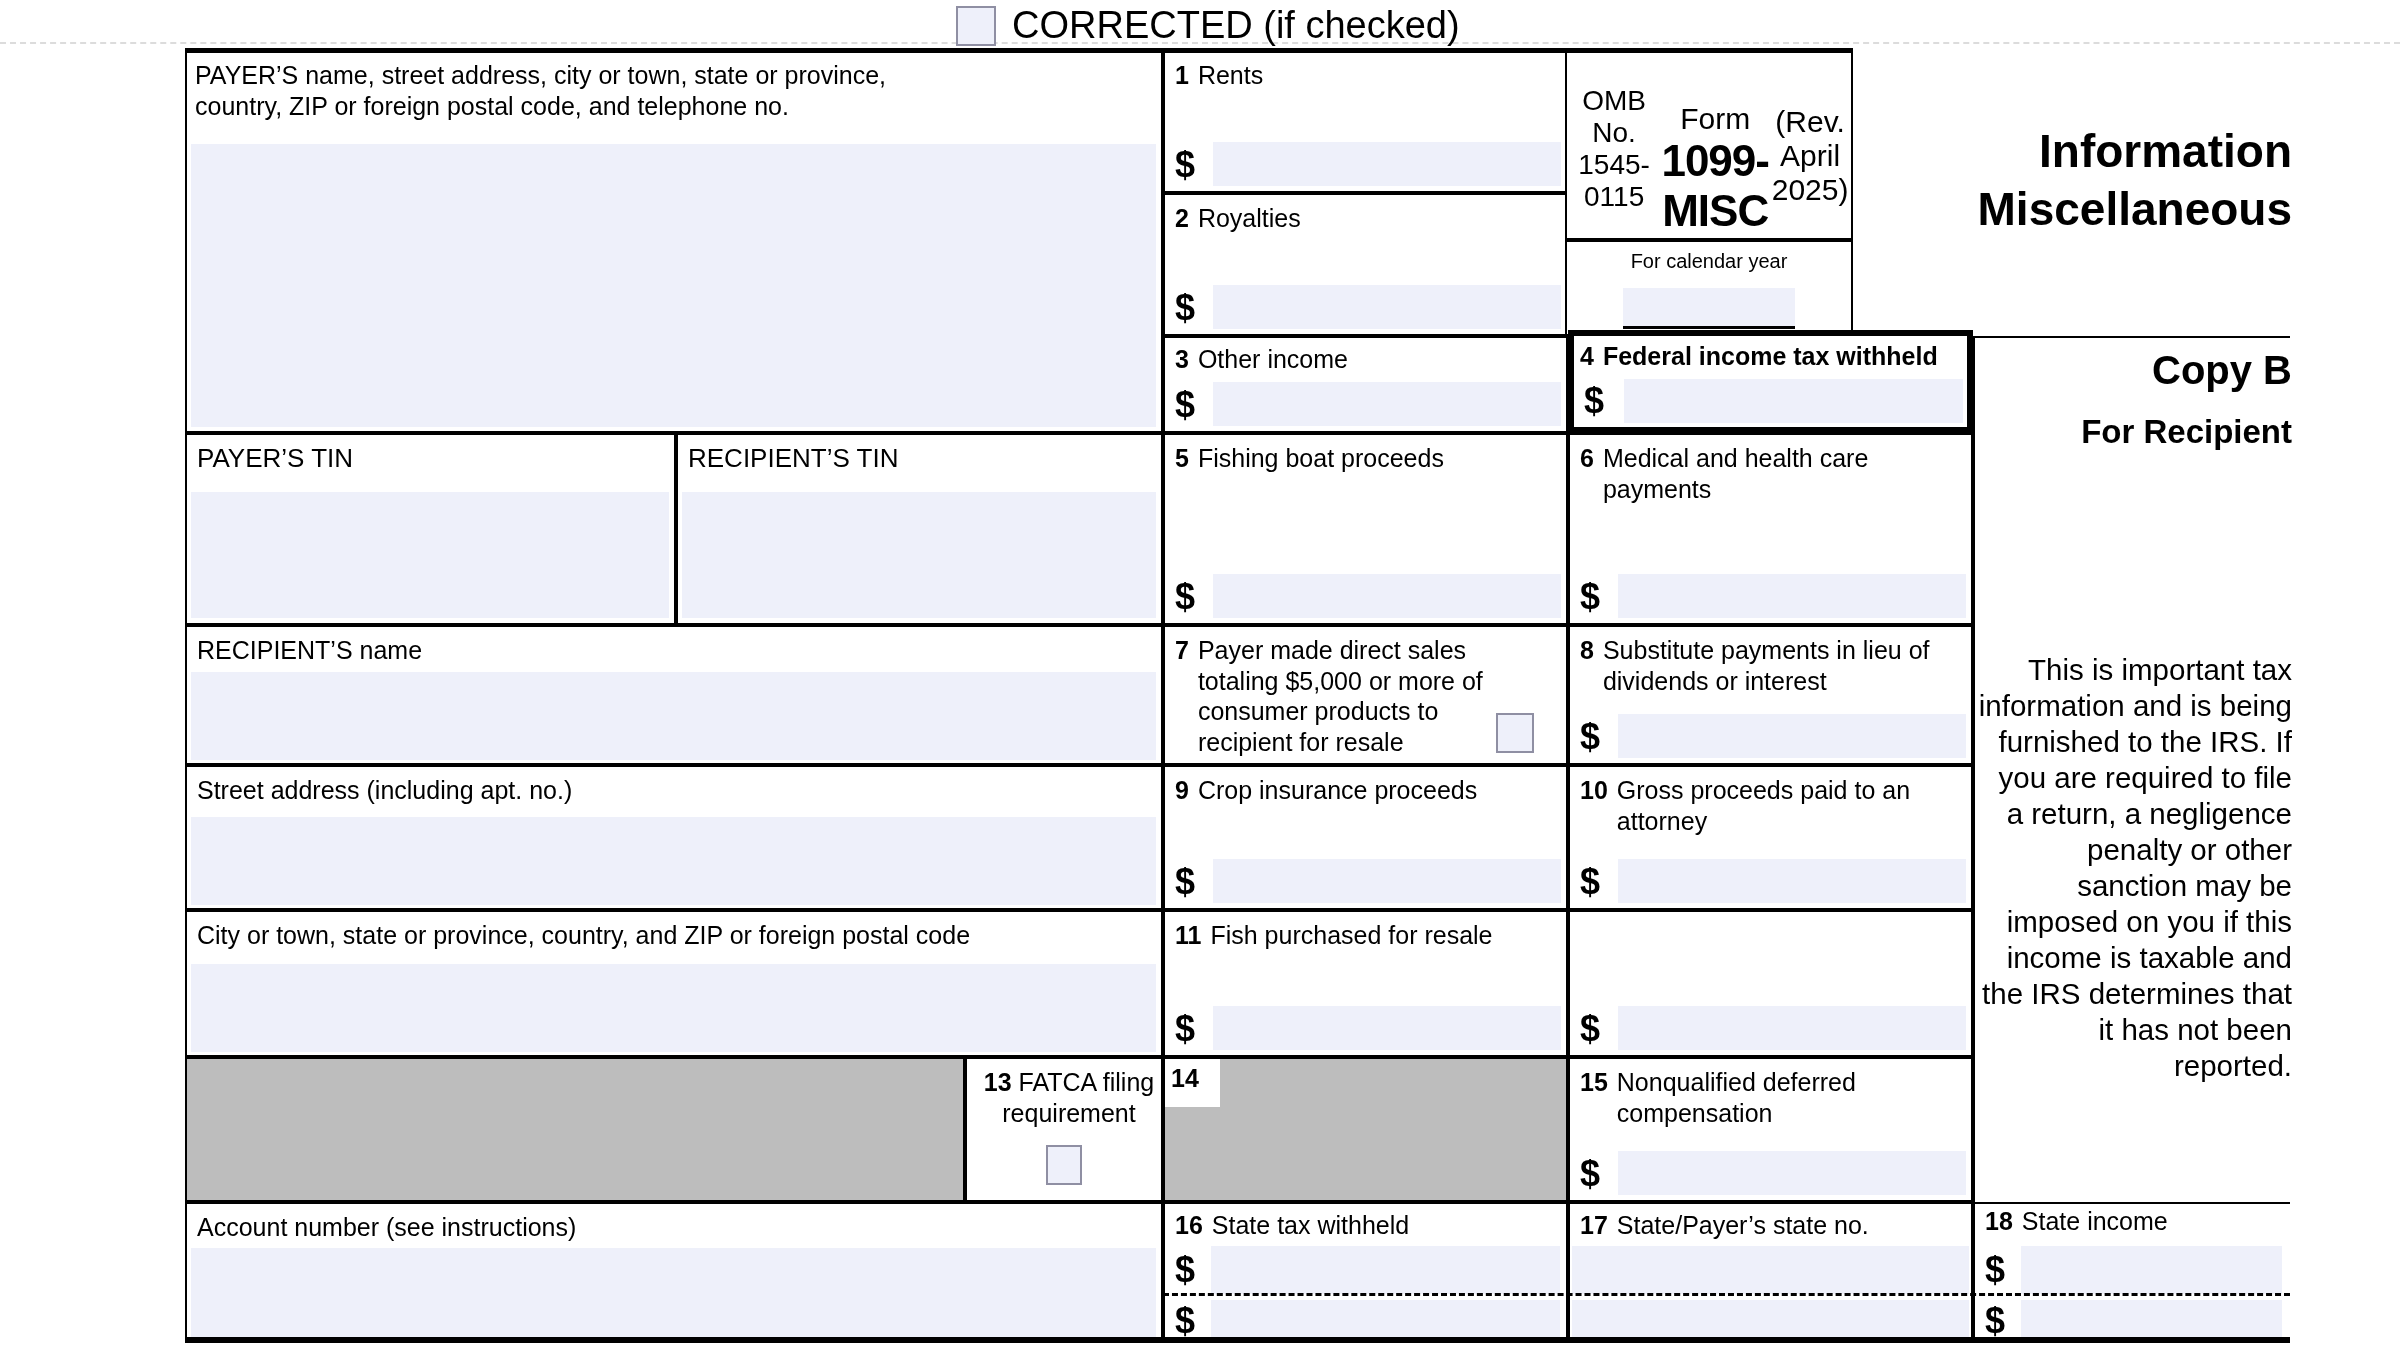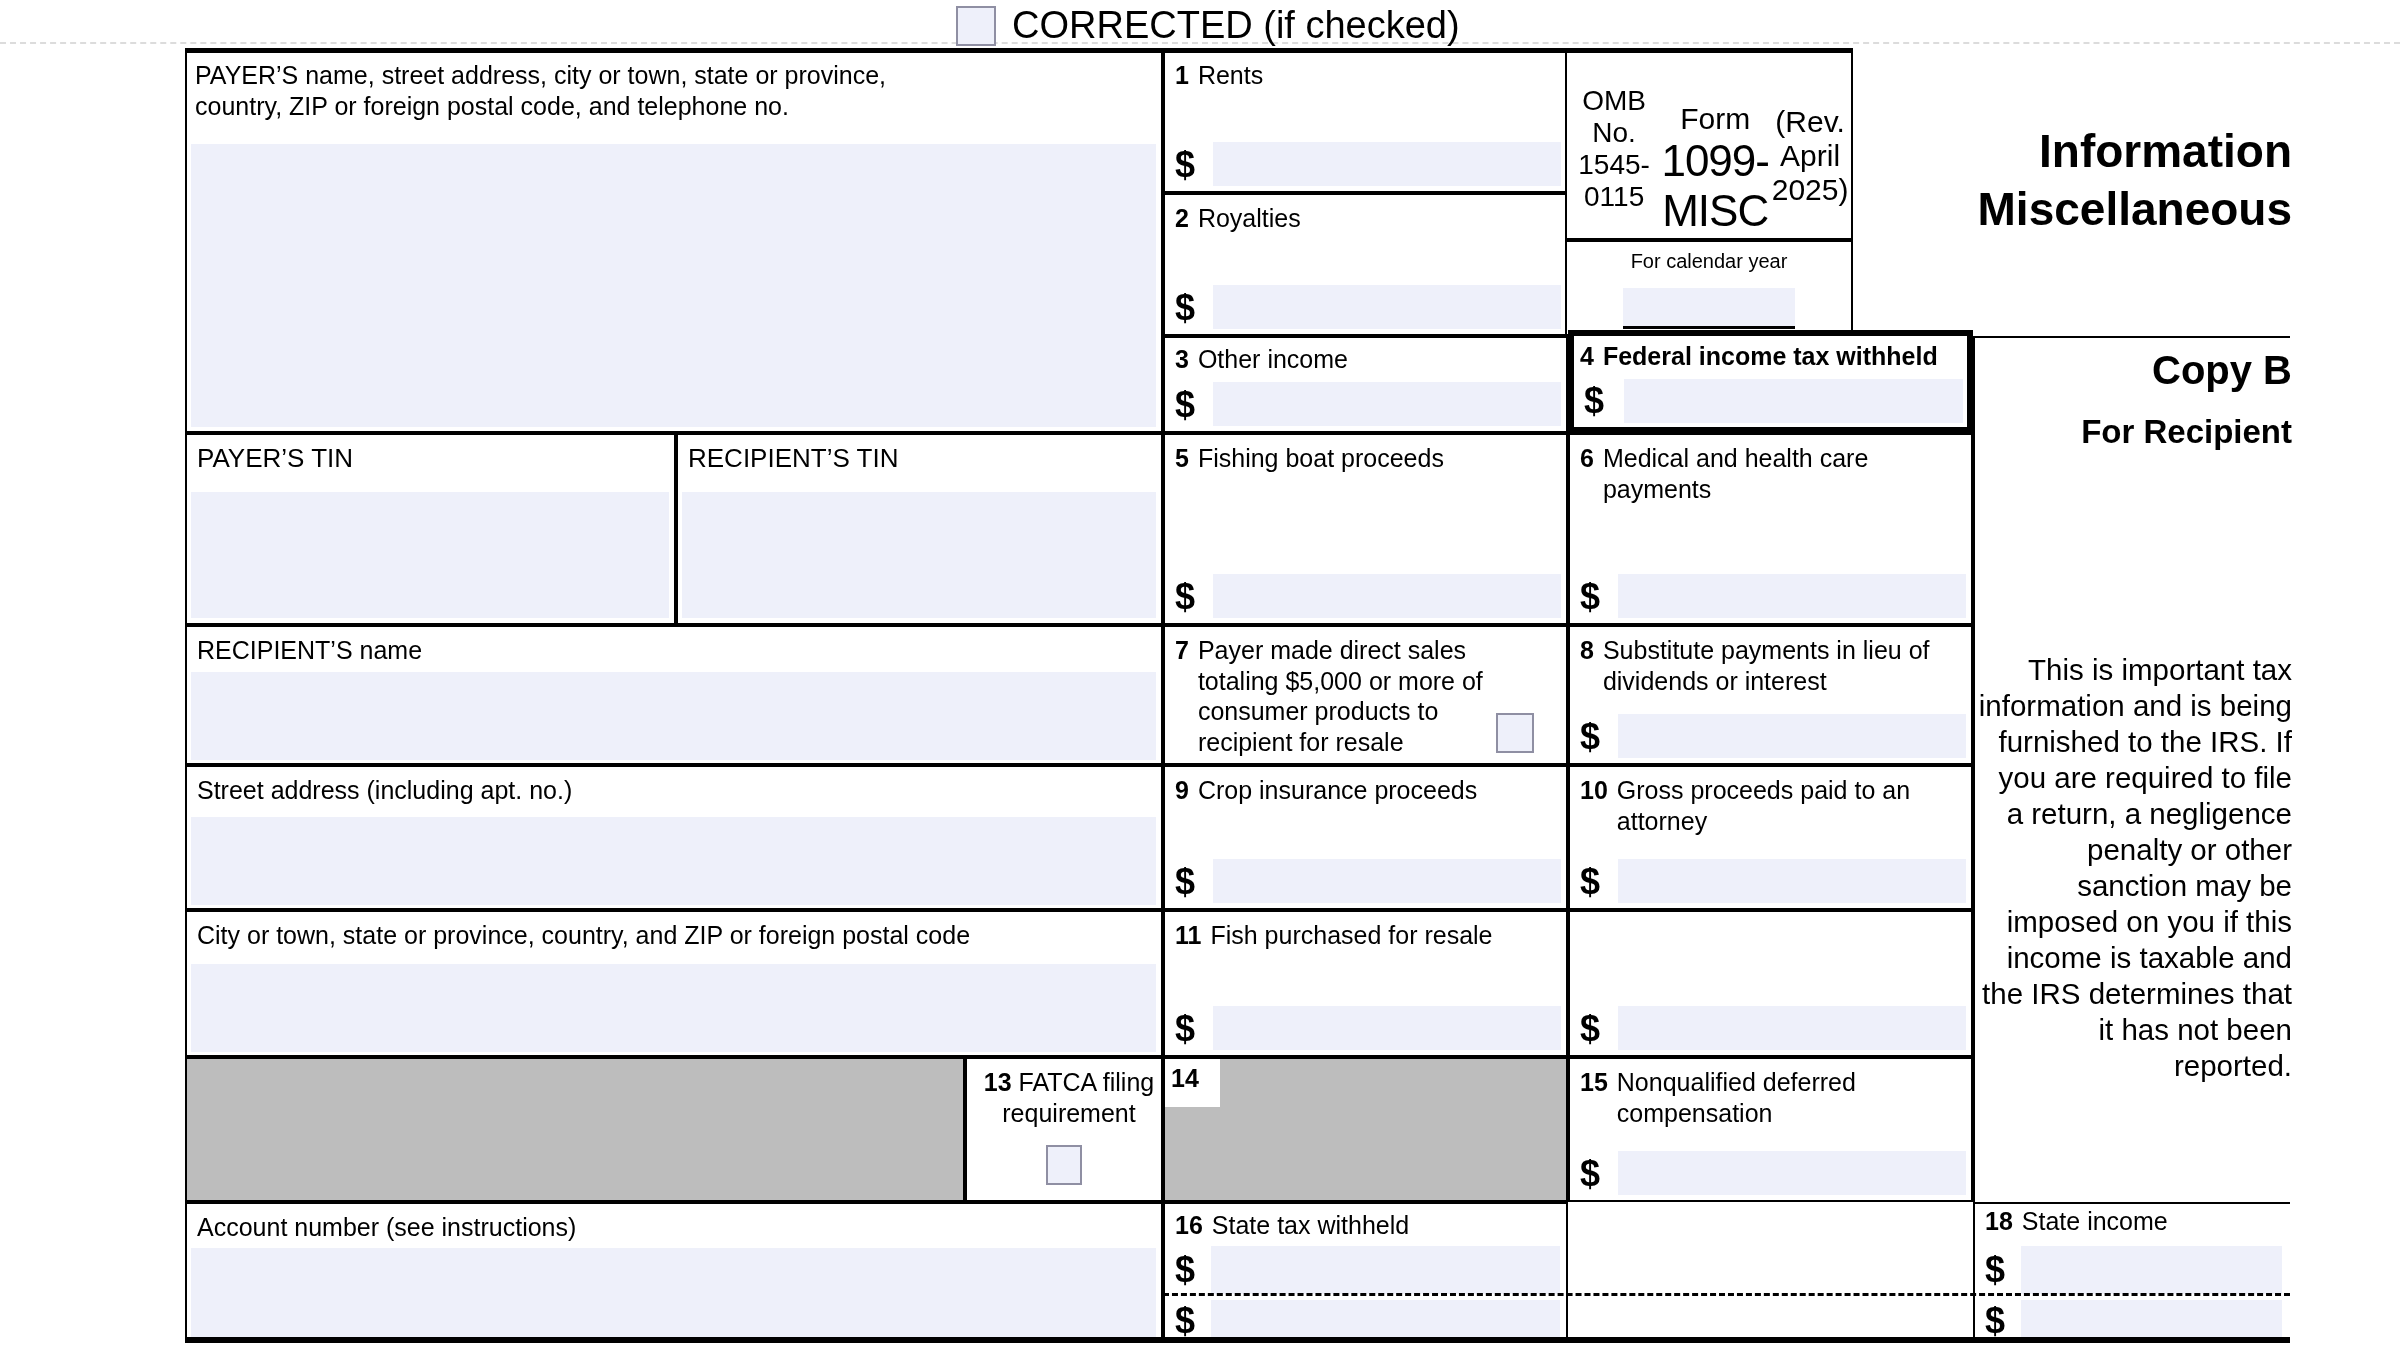--- a/index.html
+++ b/index.html
@@ -23,21 +23,21 @@
   .dashed-state{position:absolute;left:1163px;top:1293px;width:1127px;border-top:3px dashed #000;z-index:5;}
   .hdr{position:absolute;top:2px;left:1012px;font-size:38px;line-height:46px;}
   .title{position:absolute;left:1900px;top:122px;width:392px;text-align:right;font-size:46px;font-weight:bold;line-height:58px;}
   .copy{position:absolute;left:1960px;top:348px;width:332px;text-align:right;}
   .copy .cb-line{font-size:40px;font-weight:bold;line-height:44px;}
   .copy .fr-line{font-size:33px;font-weight:bold;line-height:40px;margin-top:20px;}
   .notice{position:absolute;left:1976px;top:652px;width:316px;text-align:right;font-size:29.5px;line-height:36px;}
   .omb-upper{display:flex;flex-direction:row;align-items:center;text-align:center;padding-top:10px;}
   .omb-no{font-size:28px;}
   .form-line{margin-top:40px;font-size:30px;}
-  .form-num{font-size:44px;font-weight:normal;letter-spacing:-1px;}
+  .form-num{font-size:44px;font-weight:bold;letter-spacing:-1px;}
   .rev{margin-top:14px;font-size:30px;}
   .cal{font-size:20px;text-align:center;padding-top:8px;}
   .cal-input{position:absolute;left:50%;transform:translateX(-50%);top:46px;width:172px;height:38px;
              background:#eef0fa;border-bottom:3px solid #000;}
 </style>
 </head>
 <body>
 
 <div id="form-root">
 
@@ -230,20 +230,28 @@
     <div class="lblflex" style="padding-top:6px;">
         <span class="n">16</span>
         <span>State tax withheld</span>
       </div>
     <div class="dol" style="left:10px;top:48px;">$</div>
     <div class="strip" style="left:46px;right:6px;top:42px;height:48px;"></div>
     <div class="dol" style="left:10px;top:99px;">$</div>
     <div class="strip" style="left:46px;right:6px;top:96px;height:38px;"></div>
   </div>
 
+  <div class="cell" style="left:1568px;top:1202px;width:405px;height:141px;">
+    <div class="lblflex" style="padding-top:6px;">
+        <span class="n">17</span>
+        <span>State/Payer’s state no.</span>
+      </div>
+    <div class="strip" style="left:2px;right:2px;top:42px;height:48px;"></div>
+    <div class="strip" style="left:2px;right:2px;top:96px;height:38px;"></div>
+  </div>
 
   <div class="cell noright" style="left:1973px;top:1202px;width:317px;height:141px;">
     <div class="lblflex" style="padding-top:2px;">
         <span class="n">18</span>
         <span>State income</span>
       </div>
     <div class="dol" style="left:10px;top:48px;">$</div>
     <div class="strip" style="left:46px;right:8px;top:42px;height:48px;"></div>
     <div class="dol" style="left:10px;top:99px;">$</div>
     <div class="strip" style="left:46px;right:8px;top:96px;height:38px;"></div>

